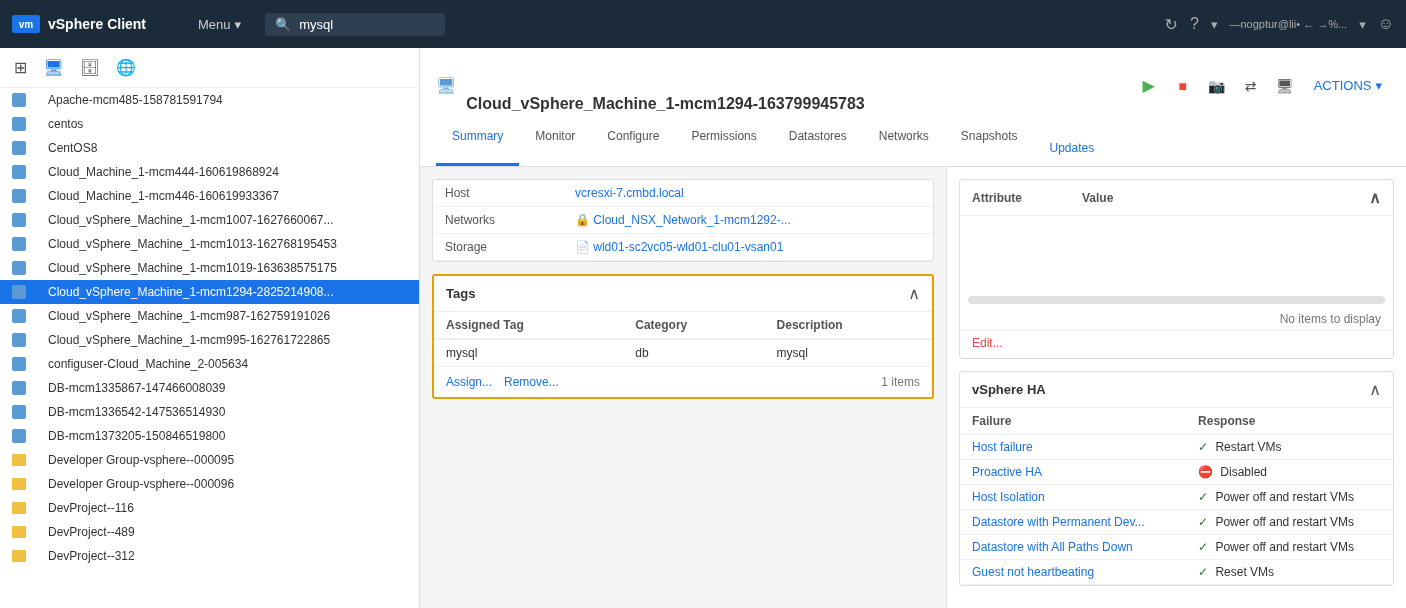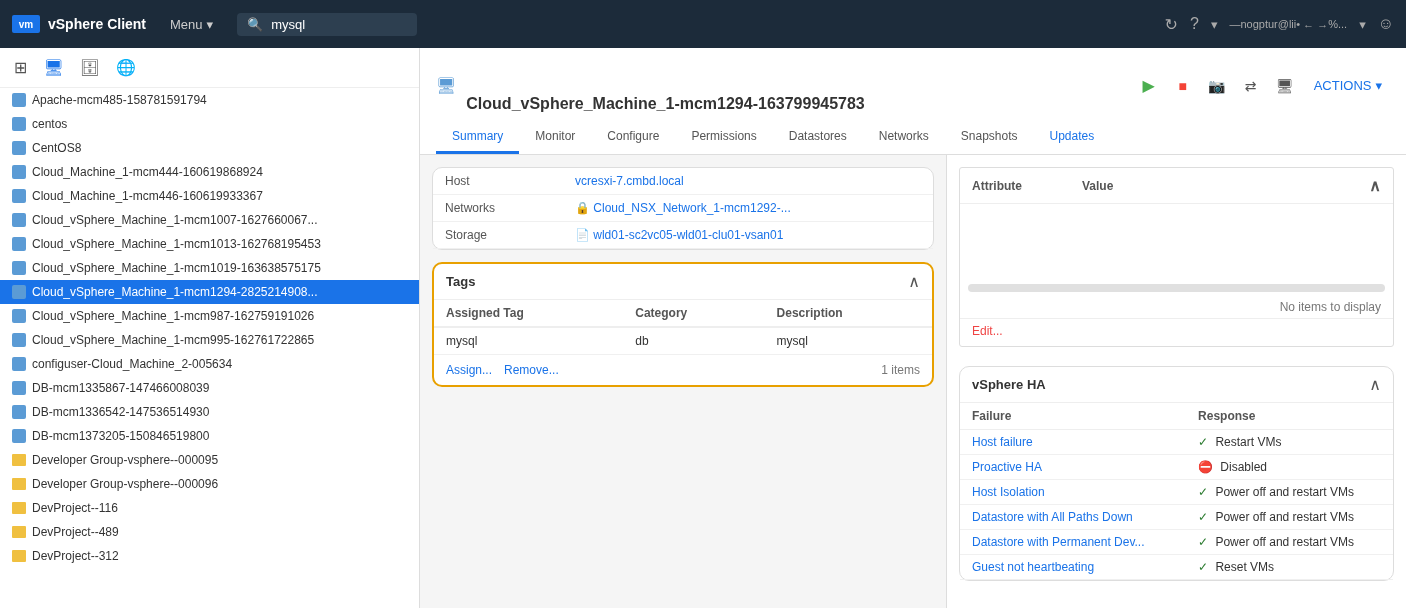--- a/index.html
+++ b/index.html
@@ -2,36 +2,36 @@
 <html><head>
   <meta charset="utf-8">
   <style>
     * { box-sizing: border-box; margin: 0; padding: 0; }
     body { font-family: -apple-system, BlinkMacSystemFont, 'Segoe UI', Arial, sans-serif; font-size: 13px; background: #1a1a2e; color: #333; overflow: hidden; }
 
     
     .topbar { display: flex; align-items: center; background: #1c2b3a; height: 48px; padding: 0 12px; gap: 16px; color: #ccc; }
     .topbar-brand { display: flex; align-items: center; gap: 8px; color: #fff; font-weight: 600; font-size: 14px; }
     .topbar-brand .vm-logo { width: 28px; height: 18px; background: #1a73e8; color: #fff; font-size: 10px; font-weight: 700; display: flex; align-items: center; justify-content: center; border-radius: 2px; }
-    .topbar-menu { display: flex; align-items: center; gap: 4px; color: #ccc; cursor: pointer; font-size: 13px; padding: 4px 8px; border-radius: 3px; }
+    .topbar-menu { display: flex; align-items: center; gap: 4px; color: #ccc; cursor: pointer; font-size: 13px; padding: 4px 8px; border-radius: 3px; margin-left: 28px; }
     .topbar-search { display: flex; align-items: center; background: #2d3f50; border-radius: 4px; padding: 4px 10px; gap: 8px; color: #aaa; min-width: 180px; }
     .topbar-search input { background: none; border: none; outline: none; color: #fff; font-size: 13px; width: 120px; }
     .topbar-right { margin-left: auto; display: flex; align-items: center; gap: 12px; color: #aaa; }
     .topbar-right .icon-btn { cursor: pointer; color: #aaa; font-size: 16px; }
 
     
     .app-body { display: flex; height: calc(608px - 48px); }
 
     
     .sidebar { width: 420px; background: #fff; border-right: 1px solid #ddd; display: flex; flex-direction: column; overflow: hidden; }
     .sidebar-tabs { display: flex; align-items: center; padding: 6px 8px; border-bottom: 1px solid #eee; gap: 4px; }
     .sidebar-tab { padding: 4px 6px; cursor: pointer; color: #555; font-size: 16px; border-radius: 3px; }
     .sidebar-tab.active { color: #1a73e8; }
     .sidebar-list { flex: 1; overflow-y: auto; }
-    .sidebar-item { display: flex; align-items: center; gap: 6px; padding: 5px 12px; cursor: pointer; font-size: 12px; color: #333; white-space: nowrap; overflow: hidden; text-overflow: ellipsis; }
+    .sidebar-item { display: flex; align-items: center; gap: 22px; padding: 5px 12px; cursor: pointer; font-size: 12px; color: #333; white-space: nowrap; overflow: hidden; text-overflow: ellipsis; }
     .sidebar-item.selected { background: #1a73e8; color: #fff; }
     .sidebar-item .item-label { overflow: hidden; text-overflow: ellipsis; white-space: nowrap; }
     .vm-icon { display: inline-block; width: 14px; height: 14px; background: #5b9bd5; border-radius: 2px; flex-shrink: 0; }
     .vm-icon-green { background: #5b9bd5; position: relative; }
     .folder-icon { display: inline-block; width: 14px; height: 12px; background: #f0c040; border-radius: 1px; flex-shrink: 0; }
 
     
     .main-content { flex: 1; background: #f5f5f5; display: flex; flex-direction: column; overflow: hidden; }
 
     
@@ -42,24 +42,24 @@
     .content-actions { margin-left: auto; display: flex; align-items: center; gap: 8px; }
     .action-icon-btn { width: 26px; height: 26px; display: flex; align-items: center; justify-content: center; border-radius: 3px; cursor: pointer; color: #555; font-size: 14px; }
     .actions-btn { color: #1a73e8; font-size: 13px; font-weight: 500; cursor: pointer; display: flex; align-items: center; gap: 4px; padding: 4px 8px; border-radius: 3px; }
     .content-tabs { display: flex; gap: 0; }
     .content-tab { padding: 8px 16px; cursor: pointer; font-size: 12px; color: #555; border-bottom: 3px solid transparent; white-space: nowrap; }
     .content-tab.active { color: #1a73e8; border-bottom-color: #1a73e8; font-weight: 500; }
 
     
     .content-body { flex: 1; display: flex; overflow: hidden; }
     .content-main { flex: 1; overflow-y: auto; padding: 12px; display: flex; flex-direction: column; gap: 12px; }
-    .content-side { width: 460px; overflow-y: auto; padding: 12px; display: flex; flex-direction: column; gap: 19px; border-left: 1px solid #ddd; background: #fff; }
-
-    
-    .card { background: #fff; border: 1px solid #ddd; border-radius: 10px; }
+    .content-side { width: 460px; overflow-y: auto; padding: 12px; display: flex; flex-direction: column; gap: 12px; border-left: 1px solid #ddd; background: #fff; }
+
+    
+    .card { background: #fff; border: 1px solid #ddd; border-radius: 3px; }
     .card.highlighted { border: 2px solid #e8a000; }
     .card-header { display: flex; align-items: center; justify-content: space-between; padding: 8px 12px; border-bottom: 1px solid #eee; }
     .card-title { font-size: 13px; font-weight: 600; color: #333; }
     .card-collapse-btn { cursor: pointer; color: #555; font-size: 16px; }
 
     
     .prop-table { width: 100%; border-collapse: collapse; }
     .prop-table tr { border-bottom: 1px solid #f0f0f0; }
     .prop-table td { padding: 6px 12px; font-size: 12px; vertical-align: middle; }
     .prop-table td:first-child { color: #555; width: 130px; white-space: nowrap; }
@@ -237,21 +237,21 @@
         </div>
       </div>
       <div class="content-tabs">
         <div class="content-tab active">Summary</div>
         <div class="content-tab">Monitor</div>
         <div class="content-tab">Configure</div>
         <div class="content-tab">Permissions</div>
         <div class="content-tab">Datastores</div>
         <div class="content-tab">Networks</div>
         <div class="content-tab">Snapshots</div>
-        <div class="content-tab" style="color:#1a73e8;">Updates</div>
+        <div class="content-tab" style="color:#1a73e8;margin-top:12px;">Updates</div>
       </div>
     </div>
 
     <div class="content-body">
 
       <div class="content-main">
 
         <div class="card">
           <table class="prop-table">
             <tbody>
@@ -349,28 +349,28 @@
                 </tr>
                 <tr>
                   <td>Proactive HA</td>
                   <td><span class="error-icon">⛔ </span>Disabled</td>
                 </tr>
                 <tr>
                   <td>Host Isolation</td>
                   <td><span class="check-icon">✓ </span>Power off and restart VMs</td>
                 </tr>
                 <tr>
+                  <td>Datastore with Permanent Dev...</td>
+                  <td><span class="check-icon">✓ </span>Power off and restart VMs</td>
+                </tr>
+                <tr>
                   <td>Datastore with All Paths Down</td>
                   <td><span class="check-icon">✓ </span>Power off and restart VMs</td>
                 </tr>
                 <tr>
-                  <td>Datastore with Permanent Dev...</td>
-                  <td><span class="check-icon">✓ </span>Power off and restart VMs</td>
-                </tr>
-                <tr>
                   <td>Guest not heartbeating</td>
                   <td><span class="check-icon">✓ </span>Reset VMs</td>
                 </tr>
               </tbody>
           </table>
         </div>
 
       </div>
     </div>
   </div>

